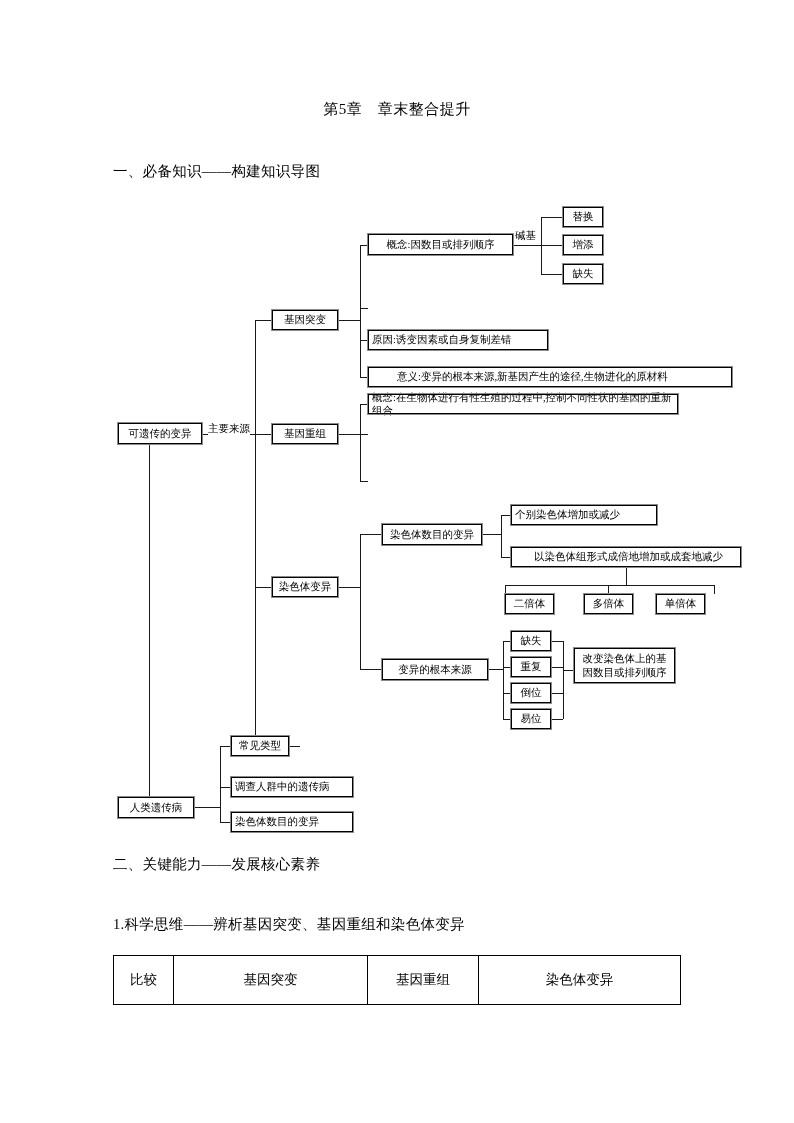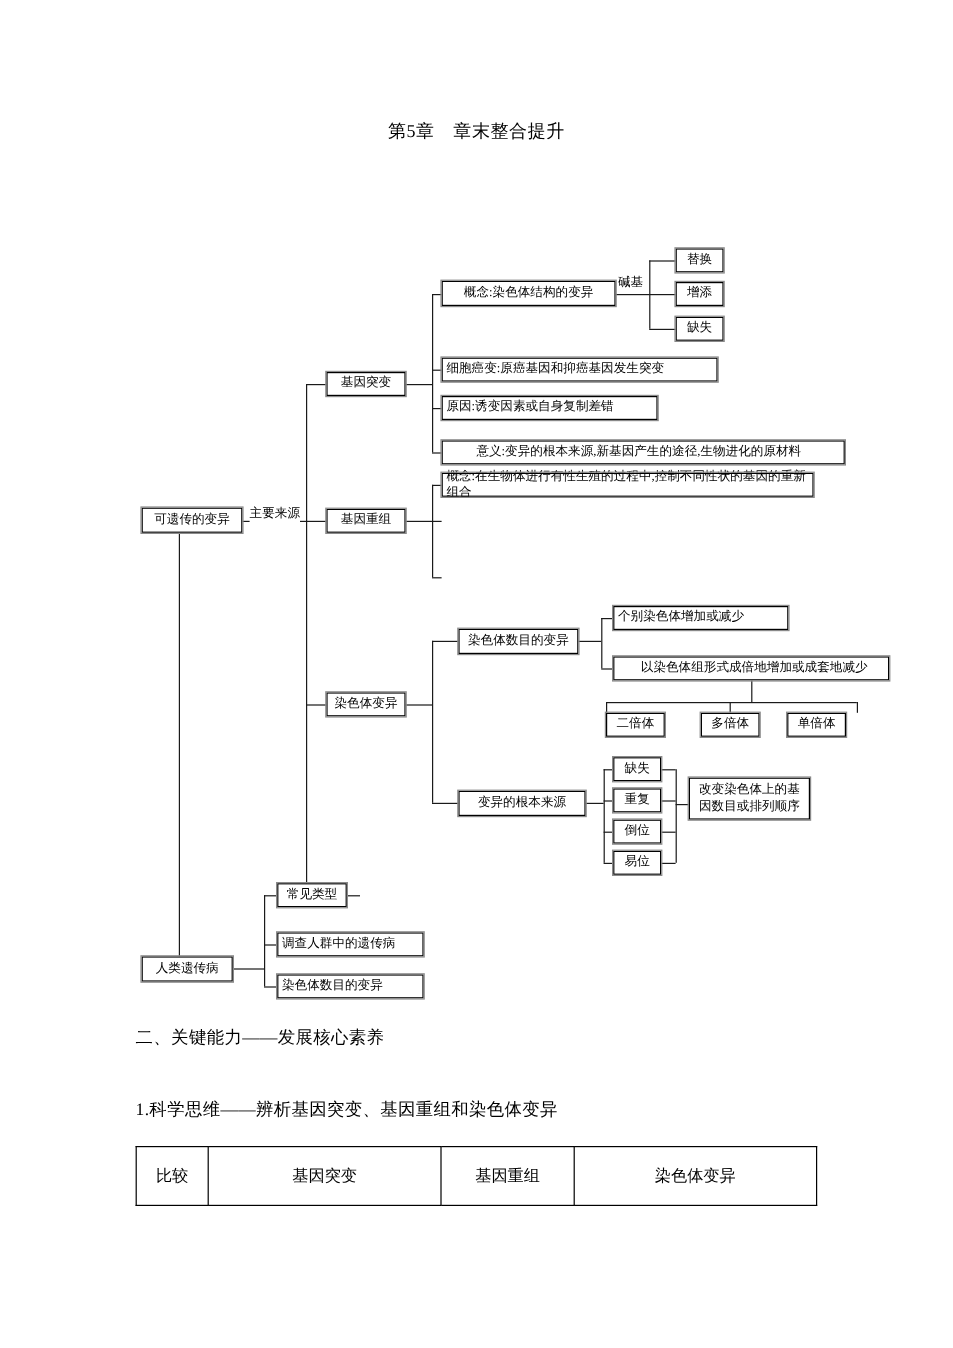--- a/index.html
+++ b/index.html
@@ -67,20 +67,21 @@
   .c1 { width:196px; }
   .c2 { width:110px; }
   .c3 { width:204px; }
 </style>
 </head>
 <body>
 
 <div class="page">
 
   <div class="doc-title">第5章　章末整合提升</div>
+  <div class="sec-head" id="sec1">一、必备知识——构建知识导图</div>
 
   <div class="diagram">
 
     <div class="node" style="left:118px; top:423px; width:84px; height:21px;">可遗传的变异</div>
     <div class="plainlabel" style="left:208px; top:424px;">主要来源</div>
 
     <div class="ln h" style="left:202px; top:434px; width:53px;"></div>
     <div class="ln v" style="left:255px; top:320px; height:425px;"></div>
 
     <div class="ln h" style="left:255px; top:320px; width:17px;"></div>
@@ -91,36 +92,35 @@
 
     <div class="node" style="left:272px; top:310px; width:66px; height:20px;">基因突变</div>
 
     <div class="ln h" style="left:338px; top:320px; width:22px;"></div>
     <div class="ln v" style="left:360px; top:245px; height:132px;"></div>
     <div class="ln h" style="left:360px; top:245px; width:8px;"></div>
     <div class="ln h" style="left:360px; top:308px; width:8px;"></div>
     <div class="ln h" style="left:360px; top:340px; width:8px;"></div>
     <div class="ln h" style="left:360px; top:377px; width:8px;"></div>
 
-    <div class="node" style="left:368px; top:234px; width:145px; height:21px;">概念:染色体结构的变异</div>
+    <div class="node" style="left:368px; top:234px; width:145px; height:21px;">概念:因数目或排列顺序</div>
 
     <div class="plainlabel" style="left:515px; top:231px;">碱基</div>
     <div class="ln h" style="left:513px; top:245px; width:28px;"></div>
     <div class="ln v" style="left:541px; top:217px; height:57px;"></div>
     <div class="ln h" style="left:541px; top:217px; width:22px;"></div>
     <div class="ln h" style="left:541px; top:245px; width:22px;"></div>
     <div class="ln h" style="left:541px; top:274px; width:22px;"></div>
 
     <div class="node" style="left:563px; top:207px; width:40px; height:20px;">替换</div>
     <div class="node" style="left:563px; top:235px; width:40px; height:20px;">增添</div>
     <div class="node" style="left:563px; top:264px; width:40px; height:20px;">缺失</div>
 
-    <div class="node left" style="left:368px; top:298px; width:230px; height:20px;">细胞癌变:原癌基因和抑癌基因发生突变</div>
     <div class="node left" style="left:368px; top:330px; width:180px; height:20px;">原因:诱变因素或自身复制差错</div>
-    <div class="node left" style="left:368px; top:367px; width:336px; height:20px;padding-left:28px;">意义:变异的根本来源,新基因产生的途径,生物进化的原材料</div>
+    <div class="node left" style="left:368px; top:367px; width:364px; height:20px;padding-left:28px;">意义:变异的根本来源,新基因产生的途径,生物进化的原材料</div>
 
     <div class="node" style="left:272px; top:424px; width:66px; height:20px;">基因重组</div>
 
     <div class="ln h" style="left:338px; top:434px; width:22px;"></div>
     <div class="ln v" style="left:360px; top:404px; height:77px;"></div>
     <div class="ln h" style="left:360px; top:404px; width:8px;"></div>
     <div class="ln h" style="left:360px; top:434px; width:8px;"></div>
     <div class="ln h" style="left:360px; top:481px; width:8px;"></div>
 
     <div class="node left" style="left:368px; top:394px; width:310px; height:20px;">概念:在生物体进行有性生殖的过程中,控制不同性状的基因的重新组合</div>

